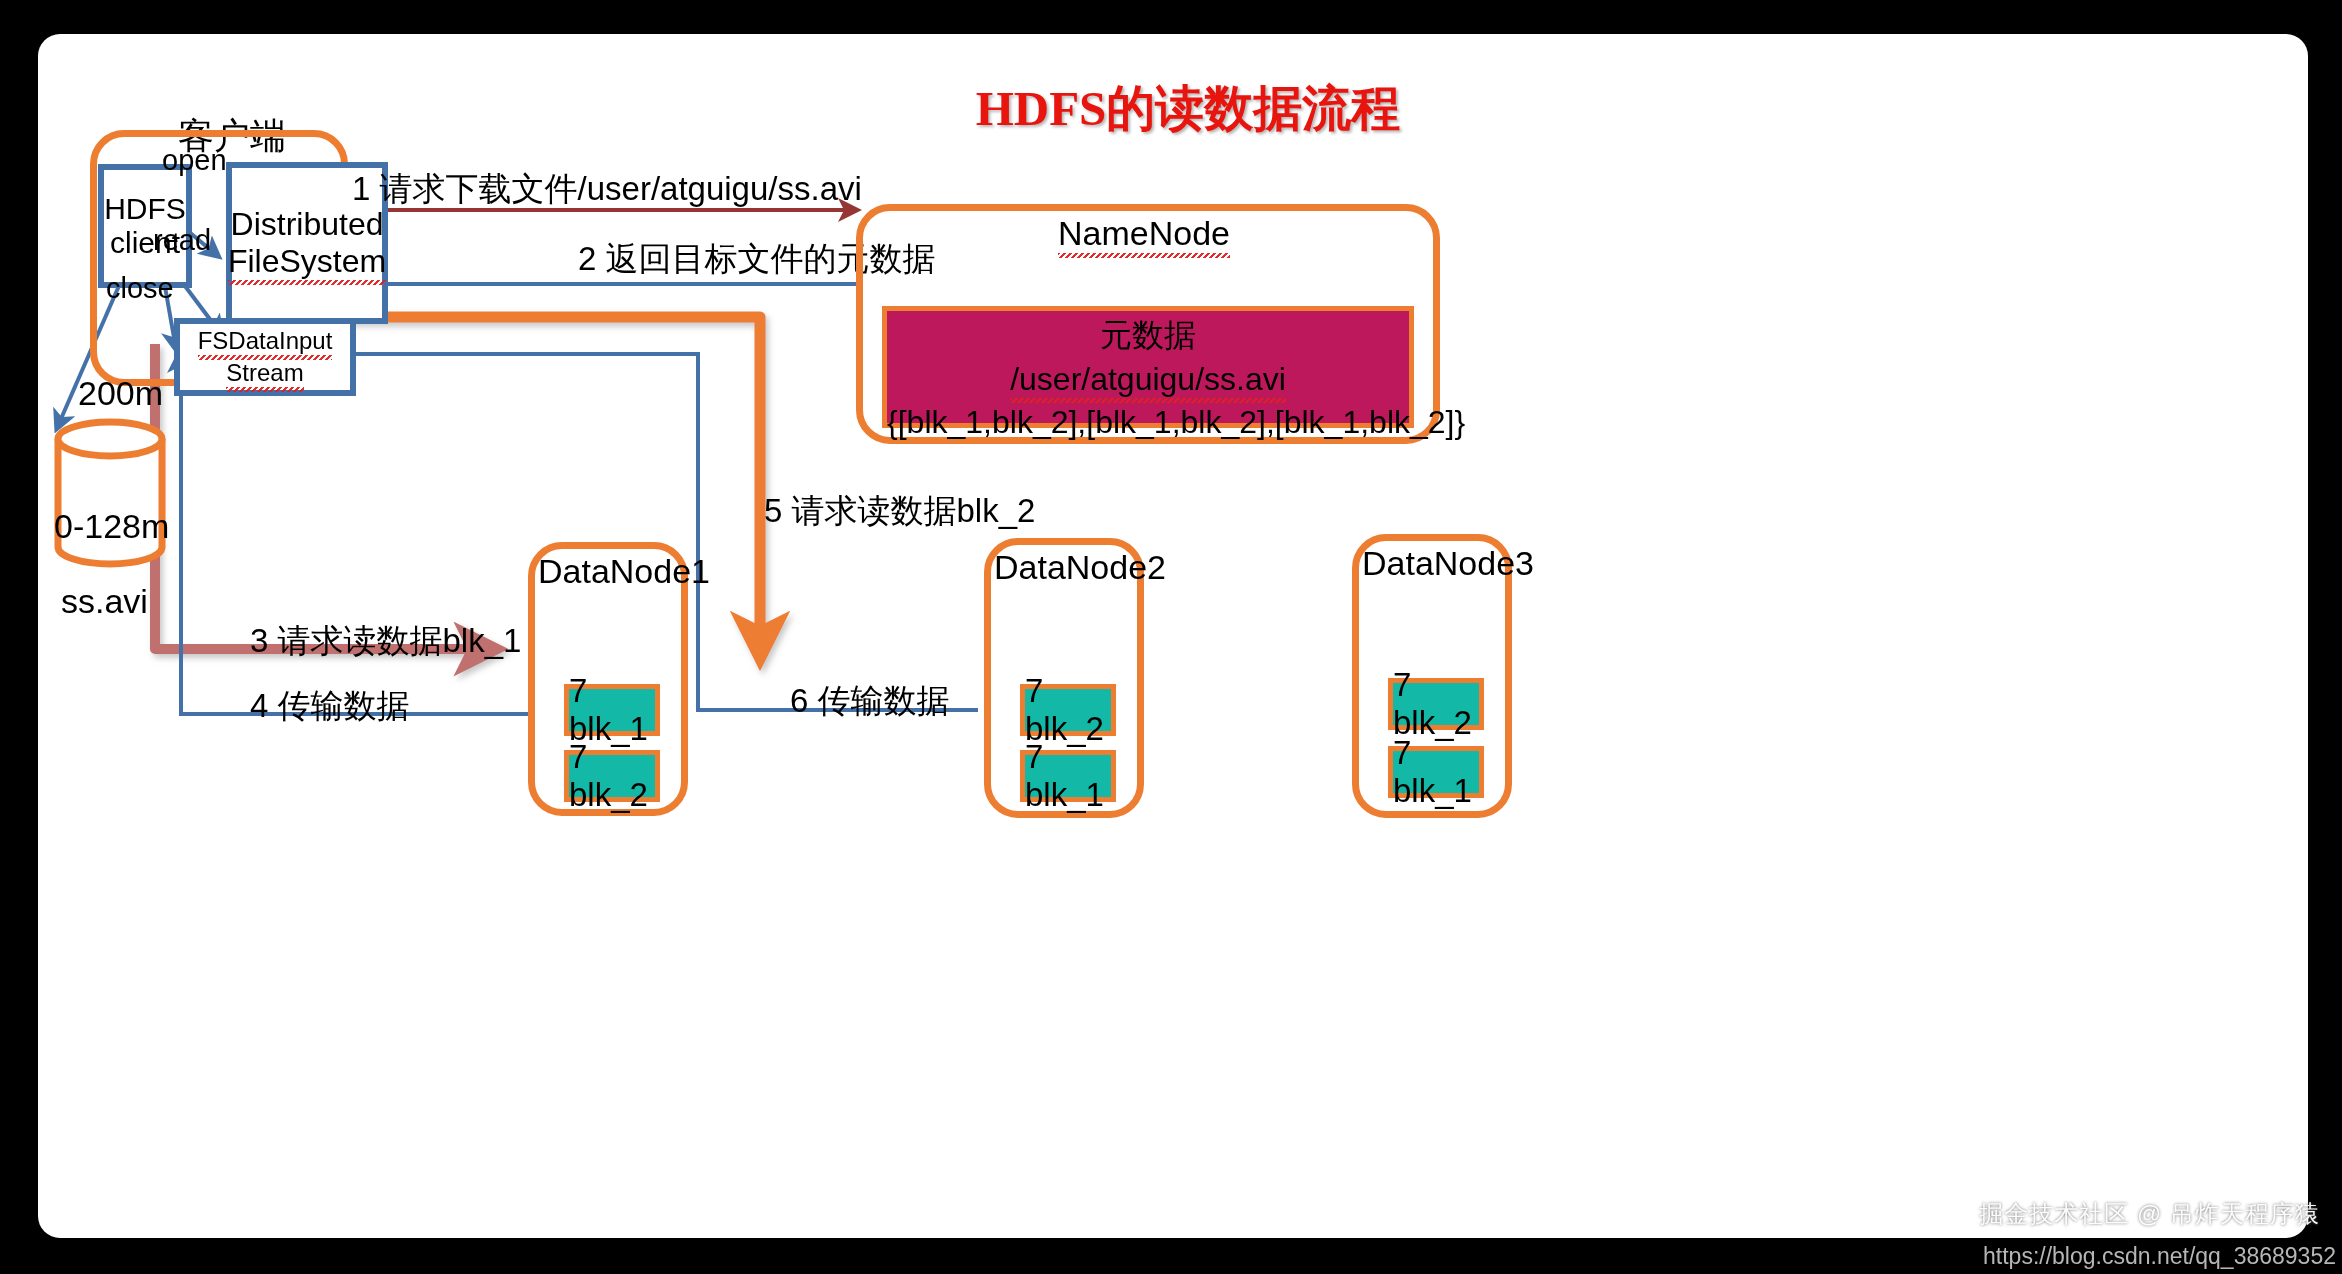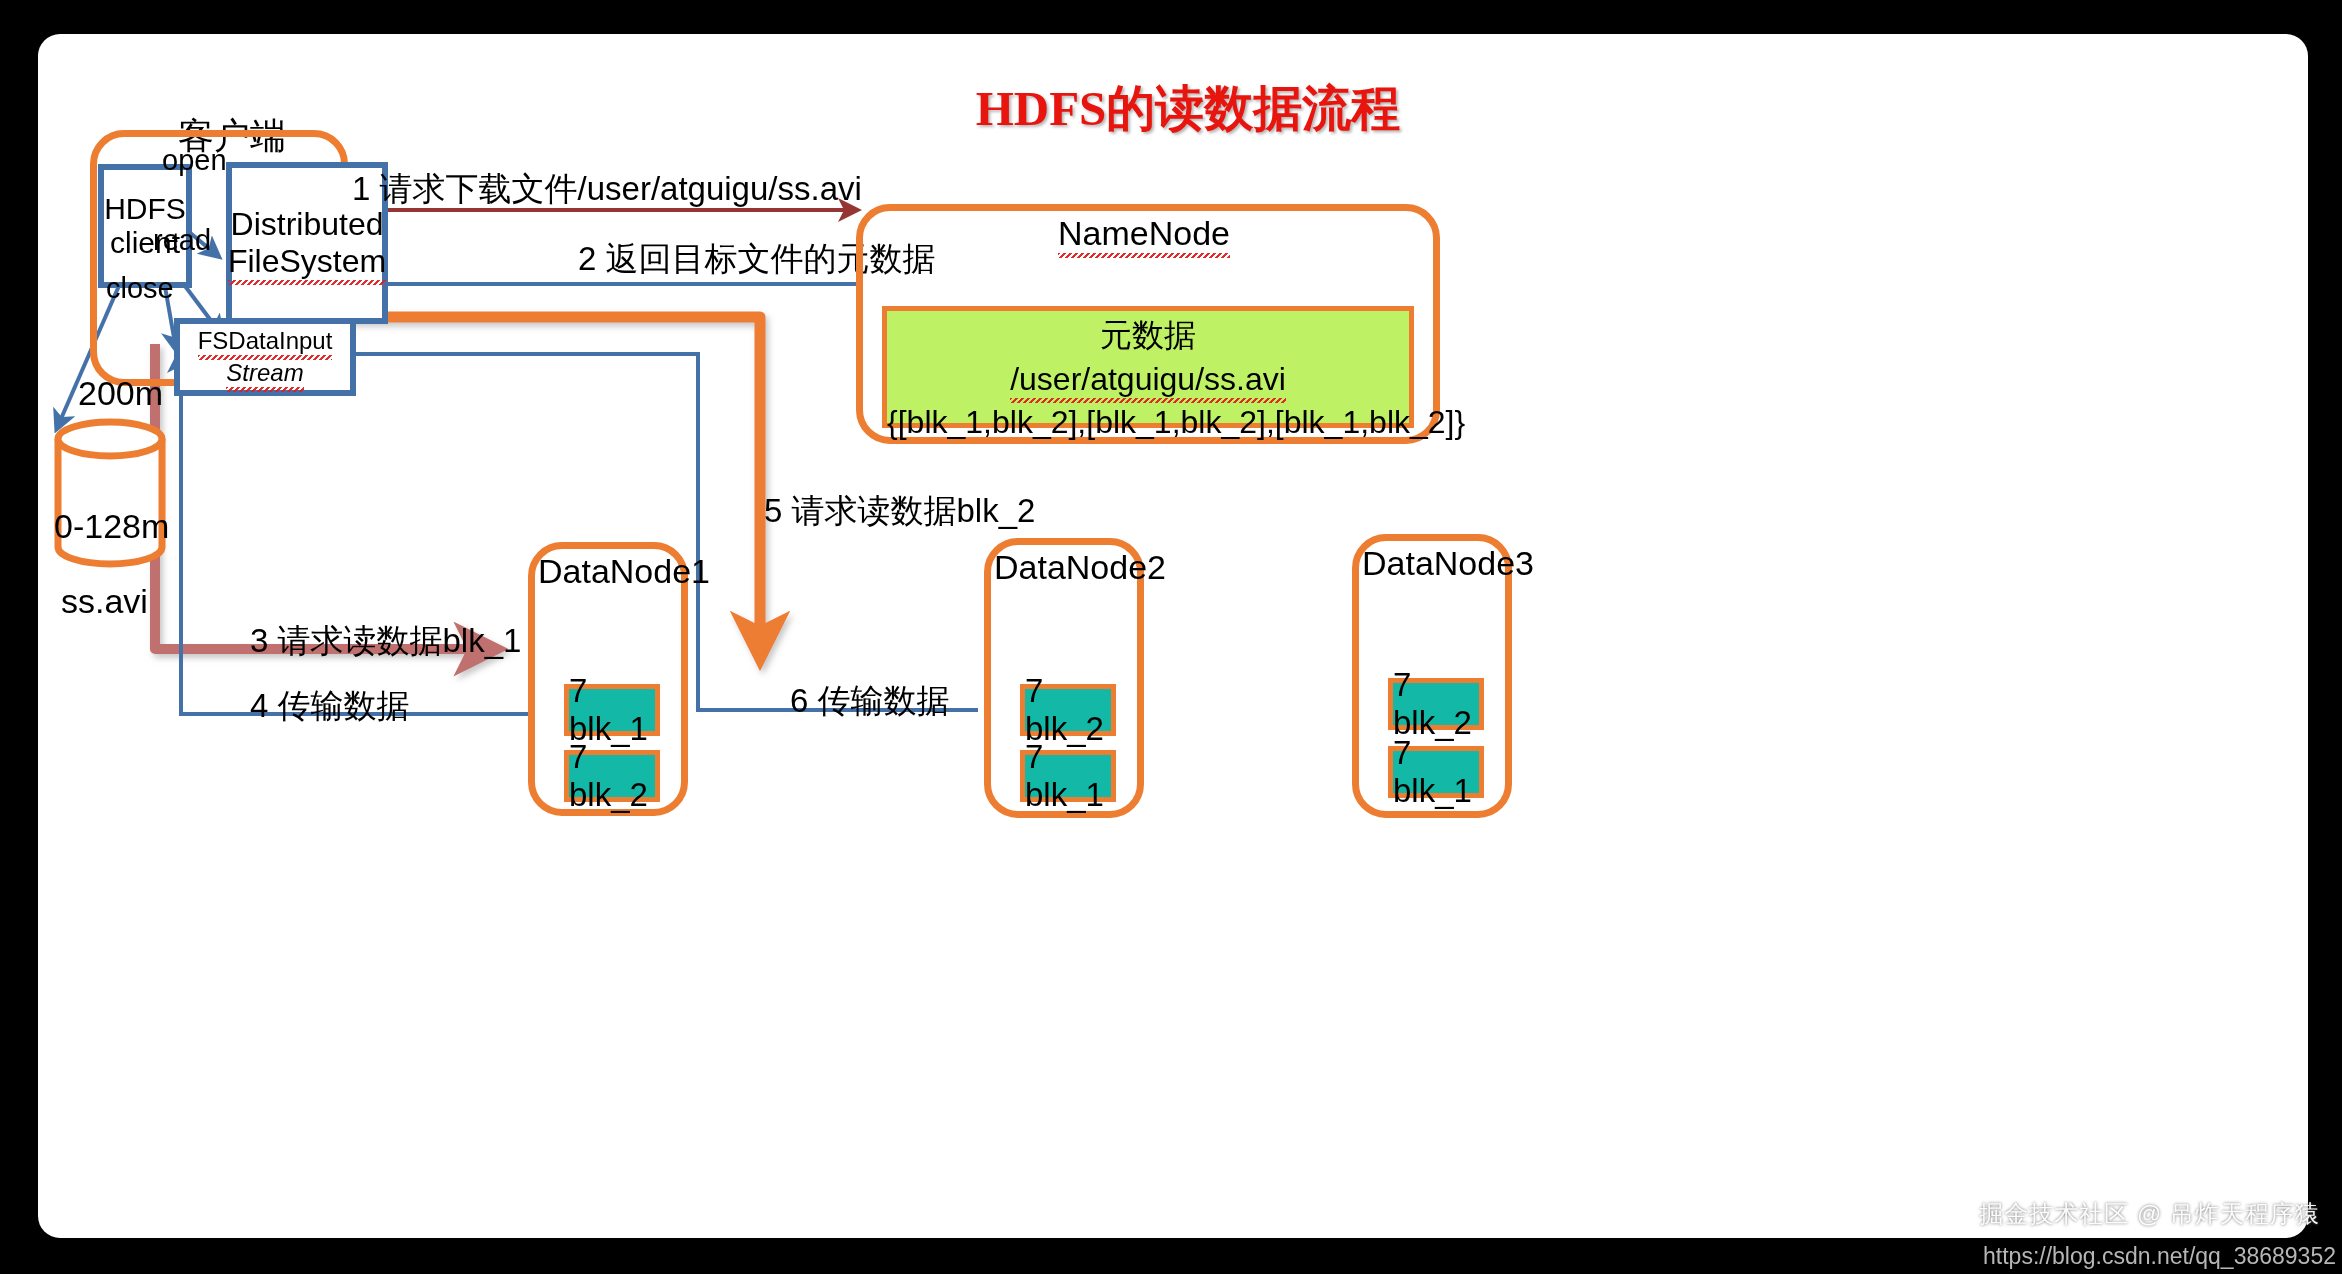--- a/index.html
+++ b/index.html
@@ -90,21 +90,21 @@
     box-sizing: border-box;
     display: flex;
     align-items: center;
     justify-content: center;
     font-size: 33px;
     color: #000;
   }
   .orange-box-inner {
     position: absolute;
     border: 5px solid #ED7D31;
-    background: #bef264;
+    background: #be185d;
     box-sizing: border-box;
   }
   .node-title {
     position: absolute;
     font-size: 34px;
     color: #000;
     white-space: nowrap;
   }
   .sq-under {
     display: inline-block;
@@ -217,21 +217,21 @@
       <span>client</span>
     </div>
 
     <div class="blue-box" style="left:188px; top:128px; width:162px; height:162px; font-size:32px;">
       <span>Distributed</span>
       <span class="sq-under">FileSystem</span>
     </div>
 
     <div class="blue-box" style="left:136px; top:284px; width:182px; height:78px; font-size:24px;">
       <span class="sq-under">FSDataInput</span>
-      <span class="sq-under" style="margin-top:4px;font-style:italic;">Stream</span>
+      <span class="sq-under" style="margin-top:4px;">Stream</span>
     </div>
 
     <div class="lbl" style="left:124px; top:110px; font-size:29px;">open</div>
     <div class="lbl" style="left:115px; top:190px; font-size:29px;">read</div>
     <div class="lbl" style="left:68px; top:238px; font-size:29px;">close</div>
 
     <svg class="svg-layer" viewBox="0 0 2270 1204" width="2270" height="1204">
 
       <path d="M 20 405 L 20 513 A 52 17 0 0 0 124 513 L 124 405" fill="#ffffff" stroke="#ED7D31" stroke-width="7"></path>
       <ellipse cx="72" cy="405" rx="52" ry="17" fill="#ffffff" stroke="#ED7D31" stroke-width="7"></ellipse>

